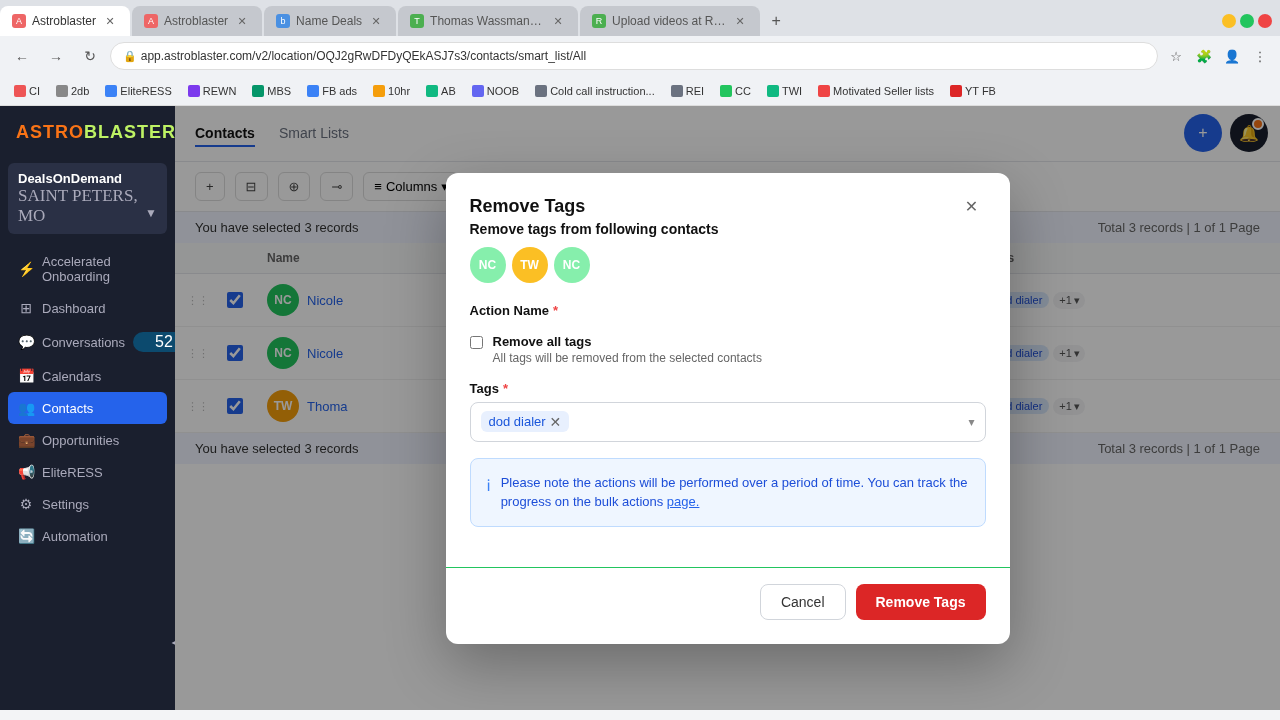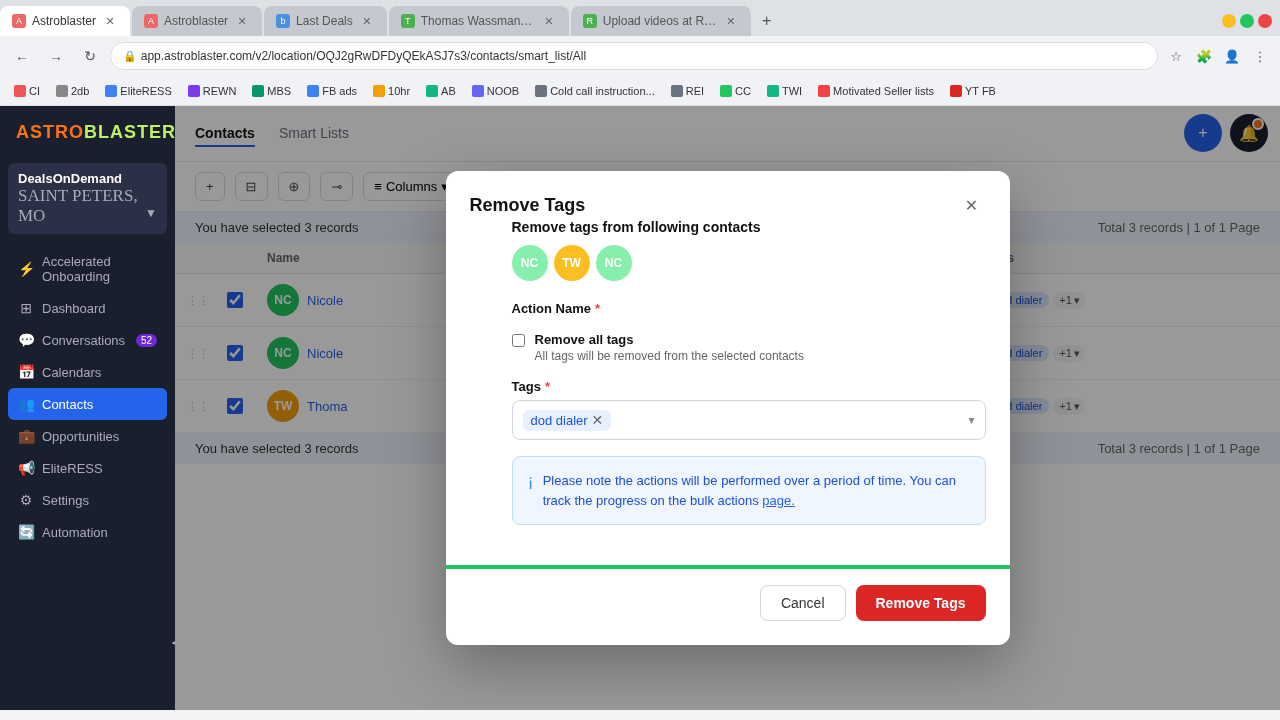--- a/index.html
+++ b/index.html
@@ -34,21 +34,21 @@
     
     .sidebar { width: 175px; background: #1a1f2e; flex-shrink: 0; display: flex; flex-direction: column; height: 100%; }
     .sidebar-logo { padding: 16px 16px 12px; }
     .logo-text { font-size: 18px; font-weight: 800; color: #fff; letter-spacing: 1px; }
     .logo-text span { color: #f97316; }
 
     .sidebar-section { padding: 4px 8px; }
     .sidebar-item { display: flex; align-items: center; gap: 8px; padding: 8px 10px; border-radius: 6px; color: #aab; font-size: 13px; cursor: pointer; }
     .sidebar-item.active { background: #2563eb; color: #fff; }
     .sidebar-item .si-icon { width: 16px; text-align: center; font-size: 14px; }
-    .sidebar-item .si-badge { background: #6d28d9; color: #fff; border-radius: 10px; font-size: 10px; padding: 1px 5px; margin-left: auto; }
+    .sidebar-item .si-badge { background: #0c4a6e; color: #fff; border-radius: 10px; font-size: 16px; padding: 1px 22px; margin-left: auto; }
 
     .sidebar-location { margin: 8px; background: #2a3045; border-radius: 6px; padding: 8px 10px; color: #fff; font-size: 12px; cursor: pointer; }
     .sl-name { font-weight: 600; font-size: 13px; }
     .sl-location { color: #aab; font-size: 17px; font-family: Liberation Serif, serif; }
 
     .collapse-btn { position: absolute; left: 167px; bottom: 50px; background: #1a1f2e; color: #aab; border: none; cursor: pointer; width: 18px; height: 36px; display: flex; align-items: center; justify-content: center; border-radius: 0 4px 4px 0; font-size: 12px; }
 
     
     .main-content { flex: 1; background: #fff; display: flex; flex-direction: column; overflow: hidden; position: relative; }
 
@@ -82,21 +82,21 @@
     .activity-cell { display: flex; align-items: center; gap: 6px; color: #555; }
     .phone-icon { color: #888; font-size: 13px; }
 
     
     .dialog-overlay { position: absolute; inset: 0; background: rgba(0,0,0,0.4); display: flex; align-items: center; justify-content: center; z-index: 100; }
     .dialog { background: #fff; border-radius: 12px; width: 564px; max-height: 90%; overflow-y: auto; box-shadow: 0 20px 60px rgba(0,0,0,0.3); }
     .dialog-header { display: flex; align-items: center; justify-content: space-between; padding: 20px 24px 0; }
     .dialog-title { font-size: 18px; font-weight: 700; color: #111; }
     .dialog-close { width: 28px; height: 28px; display: flex; align-items: center; justify-content: center; border-radius: 50%; cursor: pointer; font-size: 16px; color: #666; border: none; background: none; }
     .dialog-subtitle { padding: 6px 24px 16px; font-size: 13px; color: #666; }
-    .dialog-body { padding: 0 24px 20px; margin-left: 42px; }
+    .dialog-body { padding: 0 24px 20px; }
     .dialog-section-label { font-size: 14px; font-weight: 600; color: #111; margin-bottom: 10px; }
     .avatars-row { display: flex; gap: 6px; margin-bottom: 20px; }
     .contact-avatar { width: 36px; height: 36px; border-radius: 50%; display: flex; align-items: center; justify-content: center; font-size: 12px; font-weight: 700; color: #fff; }
 
     .form-group { margin-bottom: 16px; }
     .form-label { font-size: 13px; font-weight: 600; color: #111; margin-bottom: 6px; display: flex; align-items: center; gap: 4px; }
     .required-star { color: #ef4444; }
     .form-input { width: 100%; border: 1px solid #d1d5db; border-radius: 8px; padding: 9px 12px; font-size: 14px; color: #111; outline: none; }
 
     .checkbox-row { display: flex; align-items: flex-start; gap: 10px; margin-bottom: 16px; }
@@ -107,21 +107,21 @@
     .tags-input { display: flex; align-items: center; flex-wrap: wrap; gap: 6px; border: 1px solid #d1d5db; border-radius: 8px; padding: 6px 10px; min-height: 40px; position: relative; }
     .tag-chip { display: flex; align-items: center; gap: 4px; background: #e8f0fe; color: #1a56db; padding: 3px 8px; border-radius: 6px; font-size: 13px; }
     .tag-chip-remove { cursor: pointer; color: #666; font-size: 14px; line-height: 1; }
     .tags-dropdown-arrow { position: absolute; right: 10px; top: 50%; transform: translateY(-50%); color: #888; font-size: 12px; }
 
     .info-box { background: #eff6ff; border: 1px solid #bfdbfe; border-radius: 8px; padding: 14px 16px; display: flex; gap: 10px; margin-bottom: 20px; }
     .info-icon { color: #3b82f6; font-size: 16px; flex-shrink: 0; margin-top: 1px; }
     .info-text { font-size: 13px; color: #1d4ed8; line-height: 1.5; }
     .info-link { color: #2563eb; text-decoration: underline; cursor: pointer; }
 
-    .dialog-footer { display: flex; justify-content: flex-end; gap: 10px; padding: 16px 24px 24px; border-top: 4px solid #22c55e; }
+    .dialog-footer { display: flex; justify-content: flex-end; gap: 10px; padding: 16px 24px 24px; border-top: 1px solid #22c55e; }
     .btn-cancel { padding: 9px 20px; border: 1px solid #d1d5db; border-radius: 8px; background: #fff; font-size: 14px; color: #333; cursor: pointer; font-weight: 500; }
     .btn-danger { padding: 9px 20px; border: none; border-radius: 8px; background: #dc2626; color: #fff; font-size: 14px; font-weight: 600; cursor: pointer; }
 
     
     .top-right-icons { position: absolute; right: 12px; top: 8px; display: flex; gap: 8px; }
     .tr-icon { width: 38px; height: 38px; border-radius: 50%; background: #1a1f2e; display: flex; align-items: center; justify-content: center; color: #fff; cursor: pointer; font-size: 16px; }
     .tr-icon.blue { background: #2563eb; }
     .notification-badge { position: relative; }
     .notification-badge::after { content: ''; position: absolute; top: 4px; right: 4px; width: 8px; height: 8px; background: #f97316; border-radius: 50%; border: 2px solid #fff; }
   </style>
@@ -136,21 +136,21 @@
       <span class="tab-title">Astroblaster</span>
       <span class="tab-close">✕</span>
     </div>
     <div class="tab inactive">
       <div class="tab-favicon" style="background:#e66;border-radius:3px;font-size:9px;color:#fff;display:flex;align-items:center;justify-content:center;">A</div>
       <span class="tab-title">Astroblaster</span>
       <span class="tab-close">✕</span>
     </div>
     <div class="tab inactive">
       <div class="tab-favicon" style="background:#4a90e2;border-radius:3px;font-size:9px;color:#fff;display:flex;align-items:center;justify-content:center;">b</div>
-      <span class="tab-title">Last Deals</span>
+      <span class="tab-title">Name Deals</span>
       <span class="tab-close">✕</span>
     </div>
     <div class="tab inactive">
       <div class="tab-favicon" style="background:#4caf50;border-radius:3px;font-size:9px;color:#fff;display:flex;align-items:center;justify-content:center;">T</div>
       <span class="tab-title">Thomas Wassmann/TWI - G...</span>
       <span class="tab-close">✕</span>
     </div>
     <div class="tab inactive">
       <div class="tab-favicon" style="background:#4caf50;border-radius:3px;font-size:9px;color:#fff;display:flex;align-items:center;justify-content:center;">R</div>
       <span class="tab-title">Upload videos at Rumble</span>

